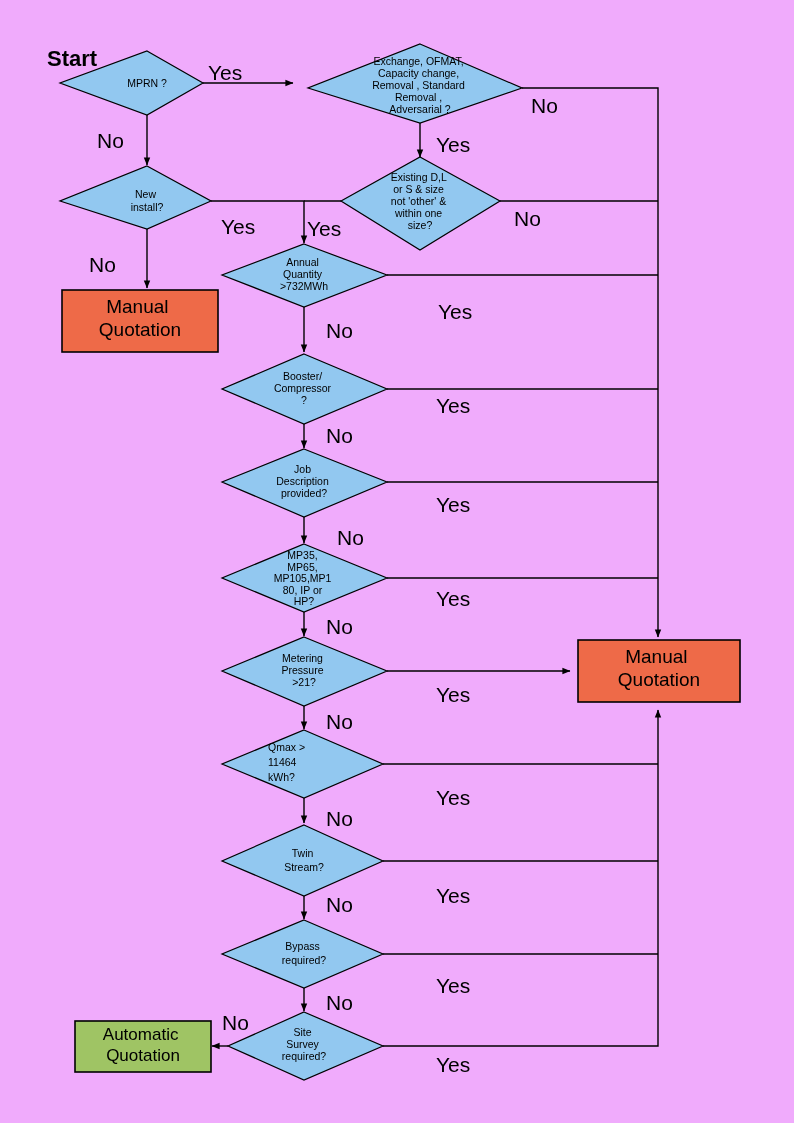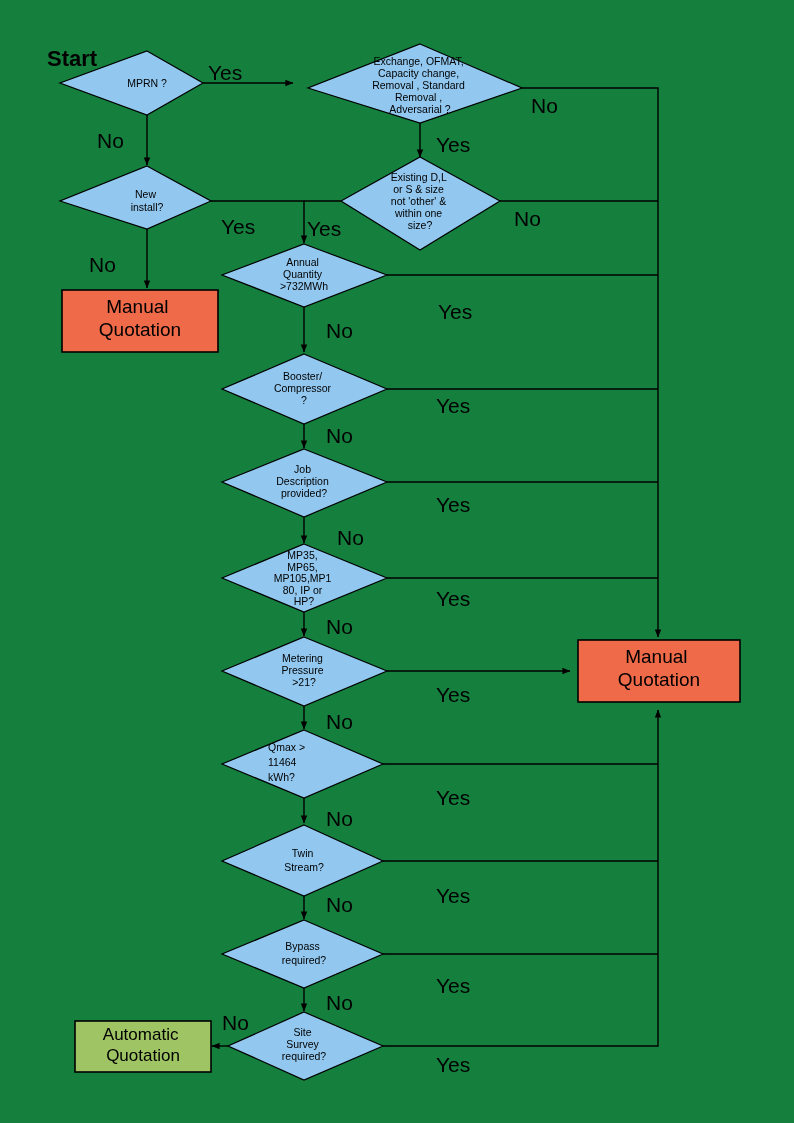--- a/index.html
+++ b/index.html
@@ -4,21 +4,21 @@
 <style>
   html, body {
     margin: 0;
     padding: 0;
     background: #ffffff;
   }
   #canvas {
     position: relative;
     width: 794px;
     height: 1123px;
-    background: #15803d;
+    background: #f0abfc;
     font-family: "Liberation Sans", sans-serif;
     overflow: hidden;
   }
   svg#flow {
     position: absolute;
     left: 0;
     top: 0;
     width: 794px;
     height: 1123px;
   }

